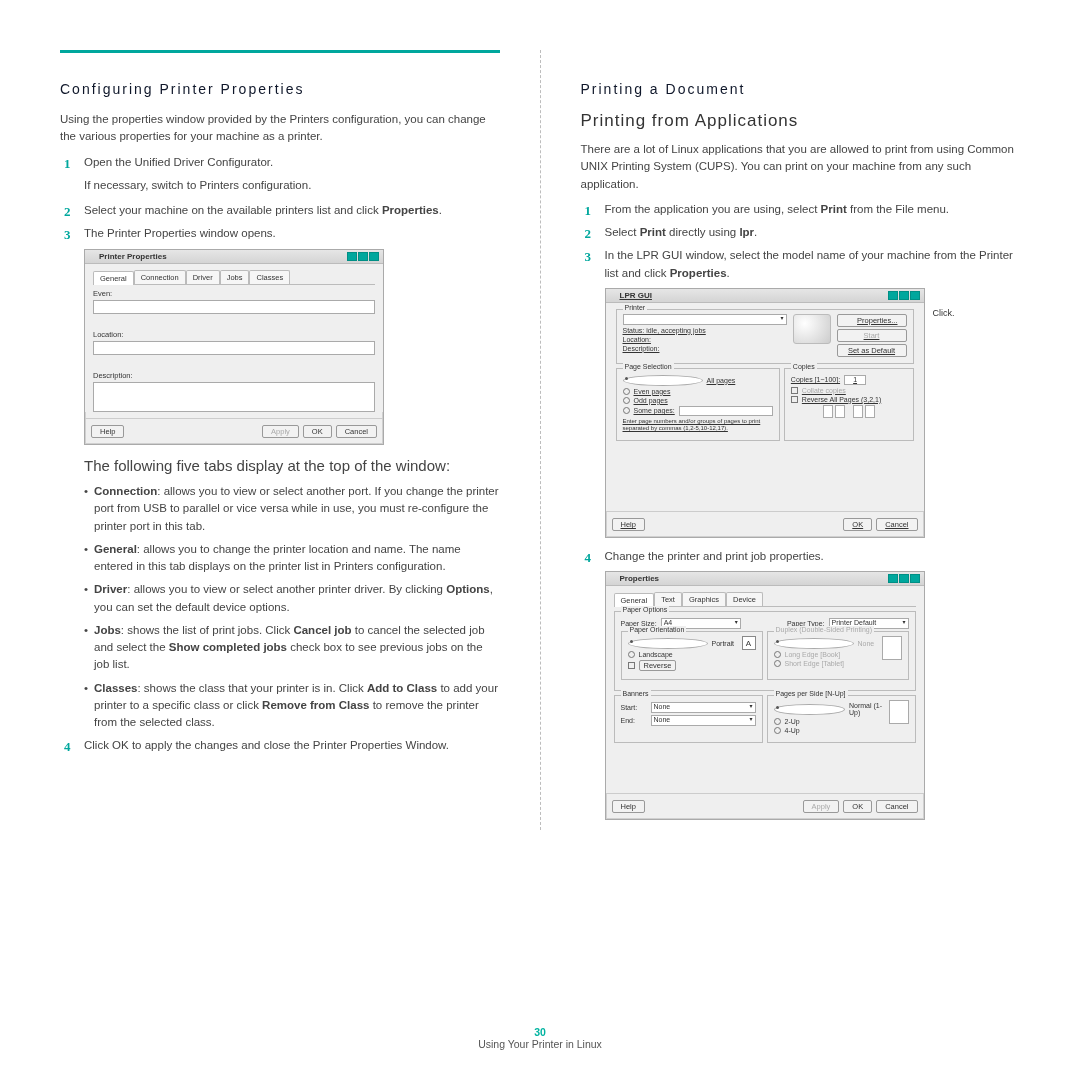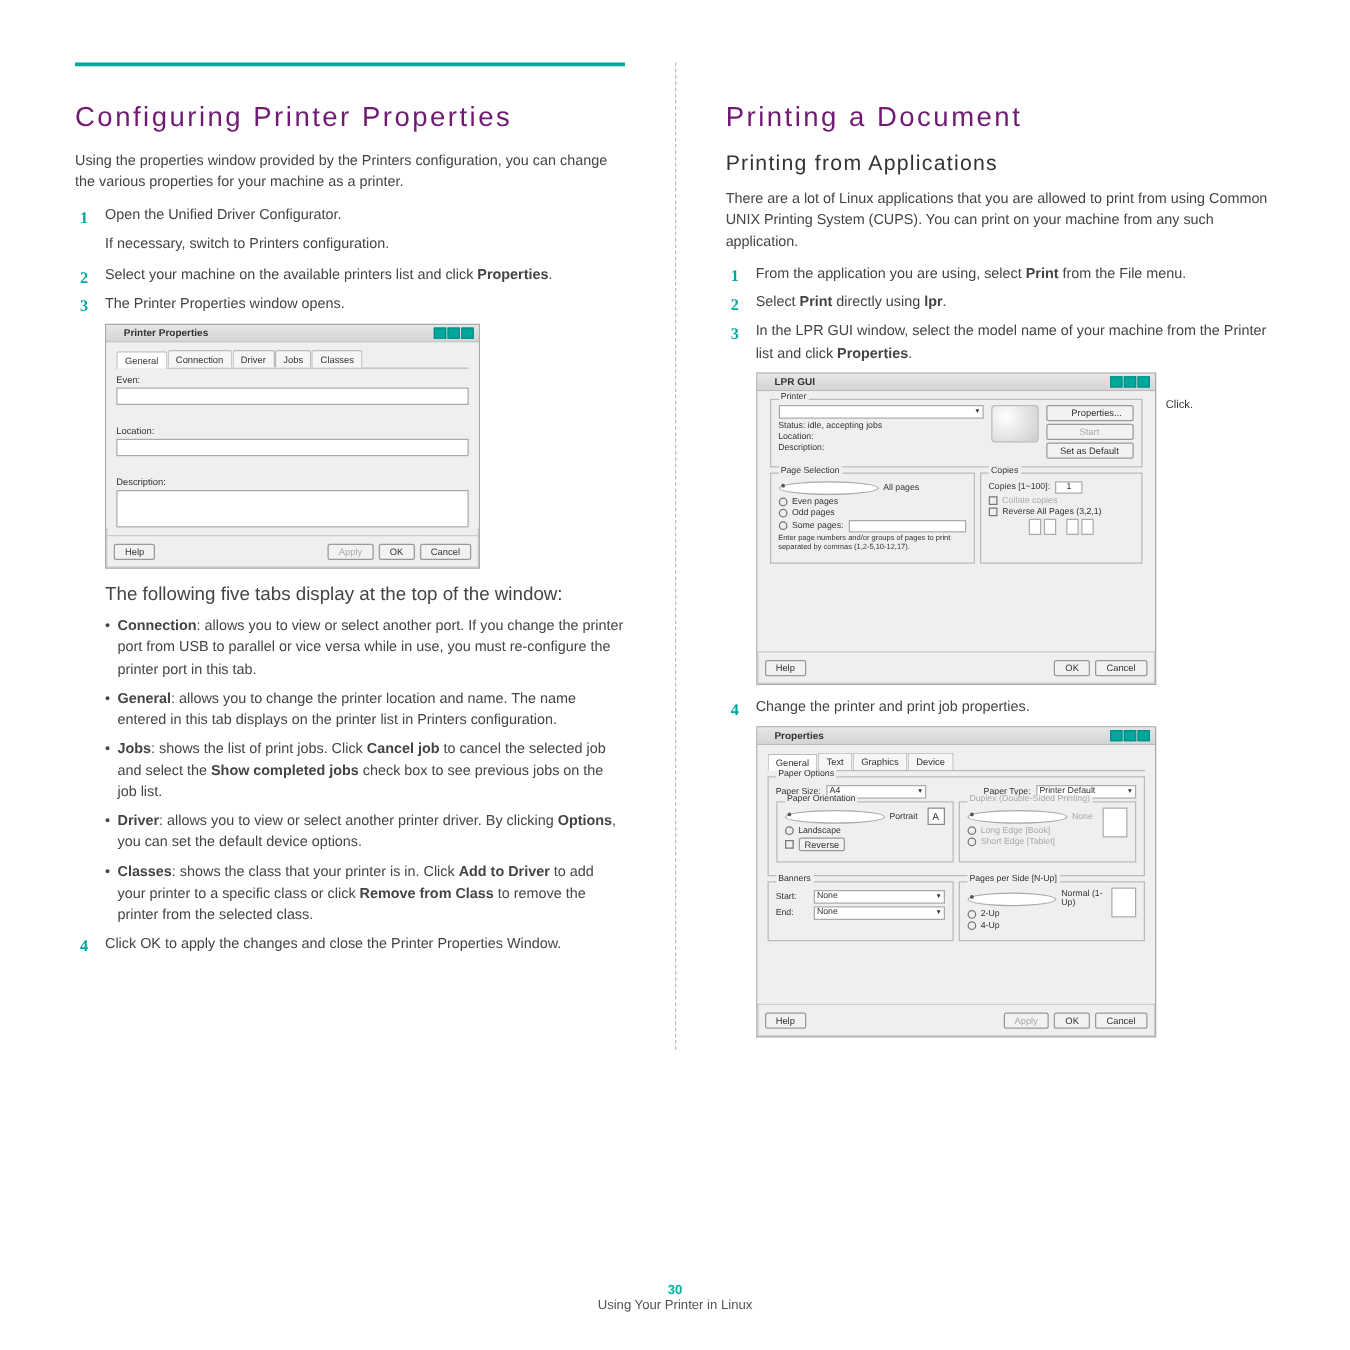--- a/index.html
+++ b/index.html
@@ -1,21 +1,21 @@
 <!DOCTYPE html>
 <html><head>
 <meta charset="utf-8">
 <style>
   * { box-sizing: border-box; margin: 0; padding: 0; }
   body { width: 1080px; height: 1080px; background: #fff; font-family: Verdana, Arial, sans-serif; color: #333; position: relative; }
   .page { padding: 50px 60px 0 60px; display: flex; gap: 30px; }
   .col { width: 450px; }
   .divider { width: 1px; border-left: 1px dashed #bdbdbd; margin: 0 10px; }
   .rule-top { height: 3px; background: #00a79d; margin-bottom: 28px; }
-  h1.sec { font-size: 22px; letter-spacing: 2px; font-weight: 400; color: #701a75; margin: 4px 0 14px 0; }
+  h1.sec { font-size: 14px; letter-spacing: 2px; font-weight: 400; color: #0f172a; margin: 4px 0 14px 0; }
   h2.sub { font-size: 17px; letter-spacing: 1px; font-weight: 400; color: #333; margin: 12px 0 10px 0; }
   p.body, li, div.item-text { font-size: 11.5px; line-height: 1.5; color: #444; margin-bottom: 8px; }
   ol.steps { list-style: none; counter-reset: step; }
   ol.steps > li { position: relative; padding-left: 24px; margin-bottom: 6px; font-size: 11.5px; line-height: 1.5; }
   ol.steps > li::before { counter-increment: step; content: counter(step); position: absolute; left: 4px; top: 0; color: #00a79d; font-weight: bold; font-family: Georgia, serif; font-size: 13px; }
   .sub-indent { margin-left: 24px; font-size: 11.5px; line-height: 1.5; color: #444; margin-bottom: 8px; }
   .tab-intro { margin-left: 24px; font-size: 15px; line-height: 1.5; color: #444; margin-bottom: 6px; }
   ul.bullets { list-style: none; margin-left: 24px; }
   ul.bullets > li { position: relative; padding-left: 10px; margin-bottom: 6px; font-size: 11.5px; line-height: 1.5; color: #444; }
   ul.bullets > li::before { content: "•"; position: absolute; left: 0; top: 0; color: #444; }
@@ -108,44 +108,44 @@
         <span class="wbutton dim">Apply</span>
         <span class="wbutton">OK</span>
         <span class="wbutton">Cancel</span>
       </div>
     </div>
 
     <div class="tab-intro">The following five tabs display at the top of the window:</div>
     <ul class="bullets">
       <li><b class="term">Connection</b><span>: allows you to view or select another port. If you change the printer port from USB to parallel or vice versa while in use, you must re-configure the printer port in this tab.</span></li>
       <li><b class="term">General</b><span>: allows you to change the printer location and name. The name entered in this tab displays on the printer list in Printers configuration.</span></li>
+      <li><b class="term">Driver</b><span>: allows you to view or select another printer driver. By clicking </span><b class="term">Options</b><span>, you can set the default device options.</span></li>
       <li><b class="term">Jobs</b><span>: shows the list of print jobs. Click </span><b class="term">Cancel job</b><span> to cancel the selected job and select the </span><b class="term">Show completed jobs</b><span> check box to see previous jobs on the job list.</span></li>
-      <li><b class="term">Driver</b><span>: allows you to view or select another printer driver. By clicking </span><b class="term">Options</b><span>, you can set the default device options.</span></li>
-      <li><b class="term">Classes</b><span>: shows the class that your printer is in. Click </span><b class="term">Add to Driver</b><span> to add your printer to a specific class or click </span><b class="term">Remove from Class</b><span> to remove the printer from the selected class.</span></li>
+      <li><b class="term">Classes</b><span>: shows the class that your printer is in. Click </span><b class="term">Add to Class</b><span> to add your printer to a specific class or click </span><b class="term">Remove from Class</b><span> to remove the printer from the selected class.</span></li>
     </ul>
 
     <ol class="steps" style="counter-reset: step 3;">
       <li>Click OK to apply the changes and close the Printer Properties Window.</li>
     </ol>
   </div>
 
   <div class="divider"></div>
 
   <div class="col">
     <div class="rule-top" style="visibility:hidden;"></div>
     <h1 class="sec">Printing a Document</h1>
     <h2 class="sub">Printing from Applications</h2>
     <p class="body">There are a lot of Linux applications that you are allowed to print from using Common UNIX Printing System (CUPS). You can print on your machine from any such application.</p>
     <ol class="steps">
       <li><span>From the application you are using, select </span><b class="term">Print</b><span> from the File menu.</span></li>
       <li><span>Select </span><b class="term">Print</b><span> directly using </span><b class="term">lpr</b><span>.</span></li>
       <li><span>In the LPR GUI window, select the model name of your machine from the Printer list and click </span><b class="term">Properties</b><span>.</span></li>
     </ol>
 
-    <div style="position:relative; margin-left:24px;">
+    <div style="position:relative; margin-left:24px;text-decoration:underline;">
       <div class="win" style="width: 320px;">
         <div class="titlebar">
           <span style="width:10px"></span>
           <span class="tt">LPR GUI</span>
           <span class="wbtns">
               <span class="wbtn"></span>
               <span class="wbtn"></span>
               <span class="wbtn"></span>
             </span>
         </div>

